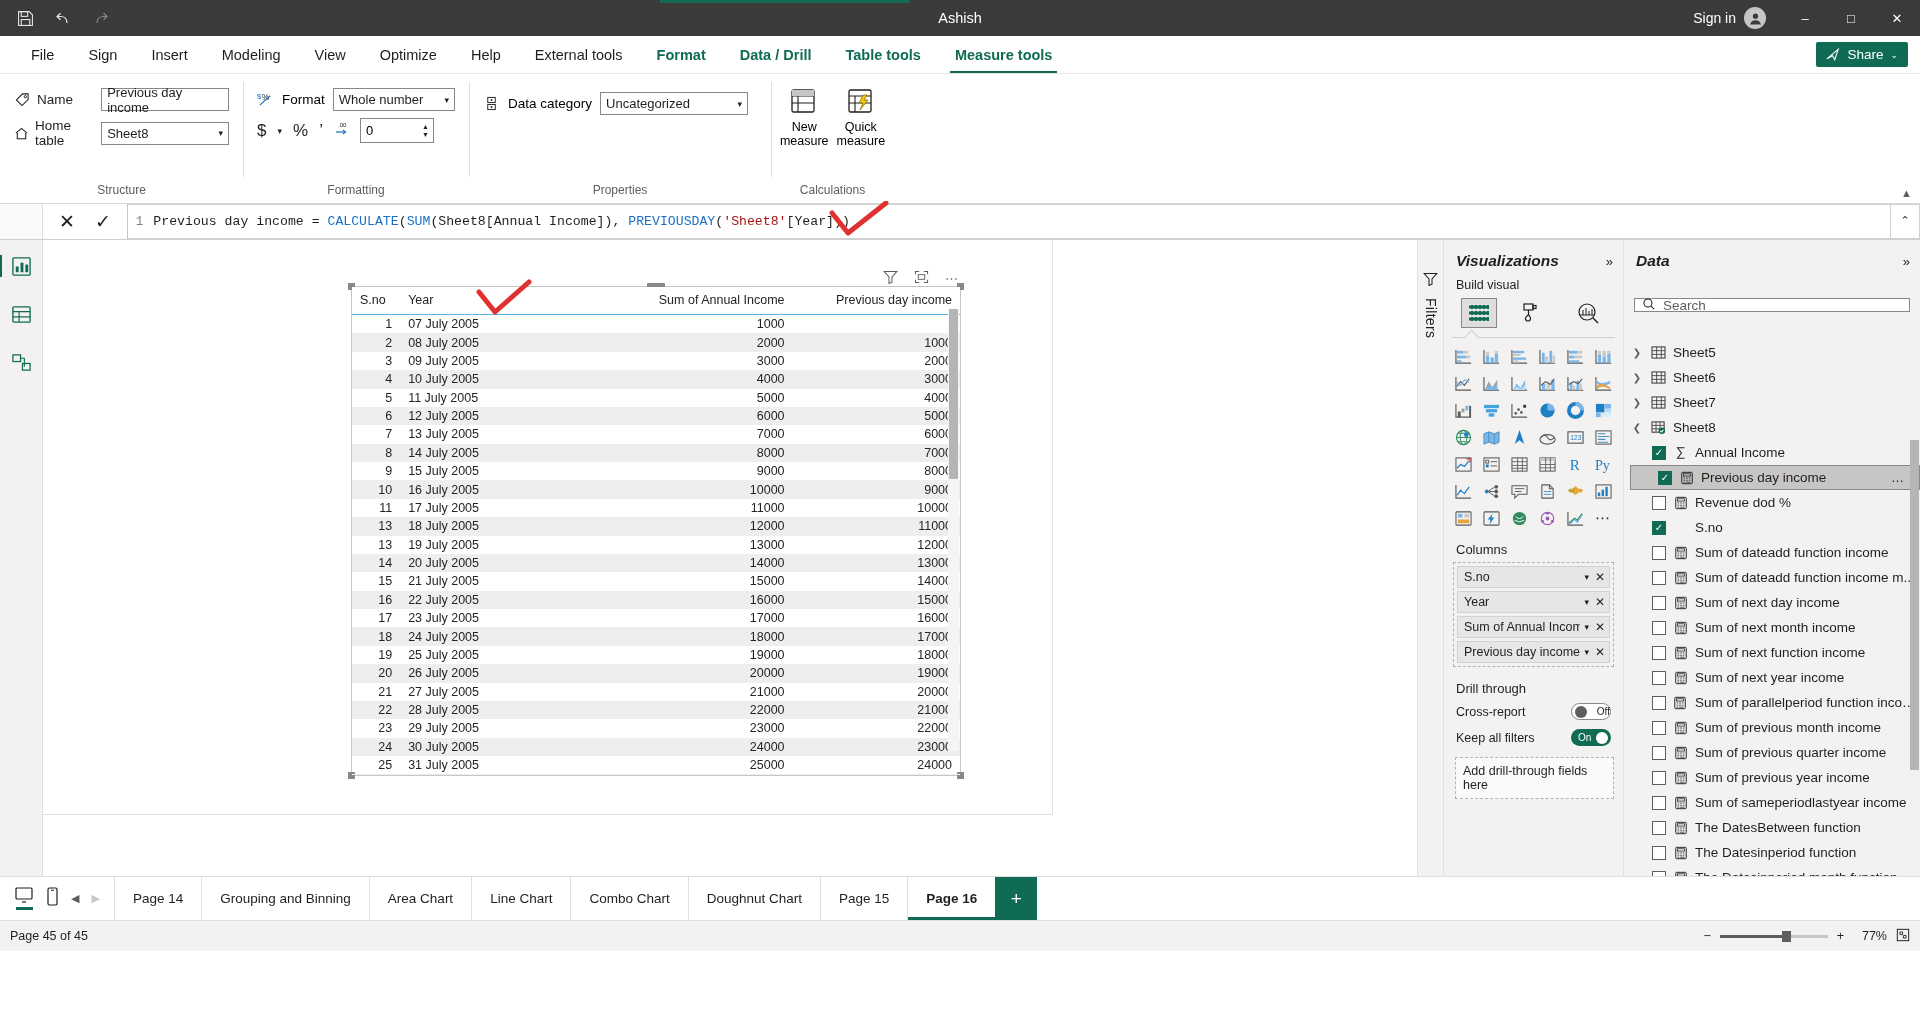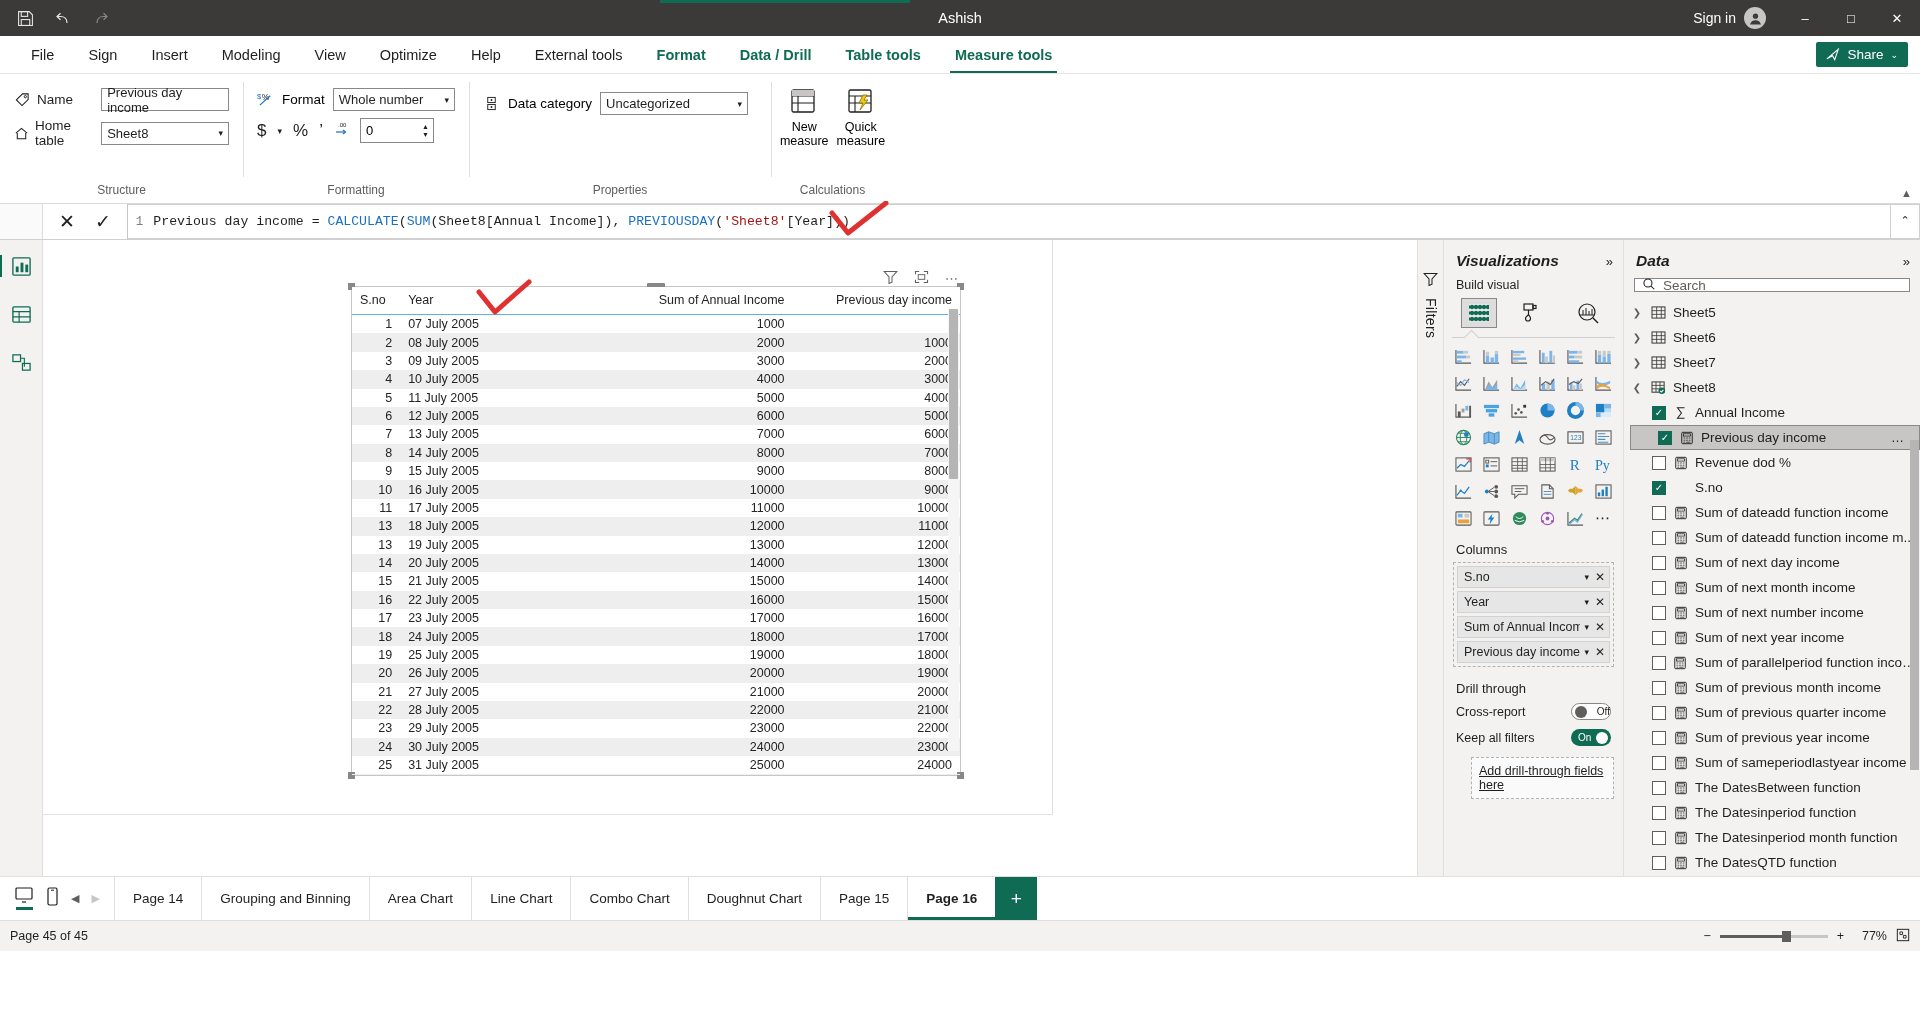--- a/index.html
+++ b/index.html
@@ -175,26 +175,26 @@
             font-size: 12.5px; color: #201f1e; }
   .toggle { width: 40px; height: 17px; border-radius: 9px; display: flex; align-items: center; position: relative; }
   .toggle.off { background: #ffffff; border: 1px solid #8a8886; justify-content: flex-start; }
   .toggle.on { background: #0f6b54; justify-content: flex-end; }
   .toggle .knob { width: 12px; height: 12px; border-radius: 50%; margin: 0 3px; }
   .toggle.off .knob { background: #605e5c; }
   .toggle.on .knob { background: #ffffff; }
   .toggle .tlab { font-size: 10px; position:absolute; }
   .toggle.off .tlab { right: 0; color: #201f1e; }
   .toggle.on .tlab { left: 7px; color: #ffffff; }
-  .dropzone { margin: 2px 9px 0 27px; border: 1px dashed #b3b3b3; background: #fafafa;
-              font-size: 12.5px; color: #201f1e; padding: 6px 7px; text-decoration: underline; }
+  .dropzone { margin: 2px 9px 0 11px; border: 1px dashed #b3b3b3; background: #fafafa;
+              font-size: 12.5px; color: #201f1e; padding: 6px 7px; }
 
   
   .datapane { width: 297px; background: #f3f2f1; border-left: 1px solid #e1dfdd;
-              display: flex; flex-direction: column; position: relative;}
+              display: flex; flex-direction: column; position: relative; gap: 20px;}
   .searchbox { margin: 0 10px 8px 10px; height: 14px; border: 1px solid #8a8886; background: #fff;
                display: flex; align-items: center; gap: 7px; padding: 0 7px; font-size: 13.5px; color: #605e5c; }
   .fieldlist { flex: 1; overflow: hidden; padding-left: 6px; }
   .f-row { display: flex; align-items: center; height: 25px; font-size: 13.5px; color: #201f1e; gap: 6px; }
   .f-row.sel { background: #c8c6c4; }
   .f-chev { width: 14px; text-align: center; font-size: 10px; color: #605e5c; }
   .f-ico { width: 17px; display: flex; align-items: center; justify-content: center; }
   .cbx { width: 14px; height: 14px; border: 1.3px solid #605e5c; background: #fff; margin-left: 22px;
          display:flex; align-items:center; justify-content:center; flex:none;}
   .cbx.ck { background: #0f6b54; border-color: #0f6b54; color: #fff; font-size: 10px; }
@@ -1207,21 +1207,21 @@
       </div>
       <div class="f-row">
         <span class="cbx"></span>
         <span class="f-ico">
             <svg width="14" height="14" viewBox="0 0 16 16">
               <rect x="2" y="1.5" width="12" height="13" rx="1" fill="none" stroke="#201f1e" stroke-width="1.1"></rect>
               <rect x="4" y="3.2" width="8" height="2.6" fill="none" stroke="#201f1e" stroke-width=".9"></rect>
               <path d="M4 8h2M7 8h2M10 8h2M4 10.5h2M7 10.5h2M10 10.5h2M4 12.8h2M7 12.8h5" stroke="#201f1e" stroke-width=".9"></path>
             </svg>
           </span>
-        <span class="f-name">Sum of next number income</span>
+        <span class="f-name">Sum of next function income</span>
       </div>
       <div class="f-row">
         <span class="cbx"></span>
         <span class="f-ico">
             <svg width="14" height="14" viewBox="0 0 16 16">
               <rect x="2" y="1.5" width="12" height="13" rx="1" fill="none" stroke="#201f1e" stroke-width="1.1"></rect>
               <rect x="4" y="3.2" width="8" height="2.6" fill="none" stroke="#201f1e" stroke-width=".9"></rect>
               <path d="M4 8h2M7 8h2M10 8h2M4 10.5h2M7 10.5h2M10 10.5h2M4 12.8h2M7 12.8h5" stroke="#201f1e" stroke-width=".9"></path>
             </svg>
           </span>

